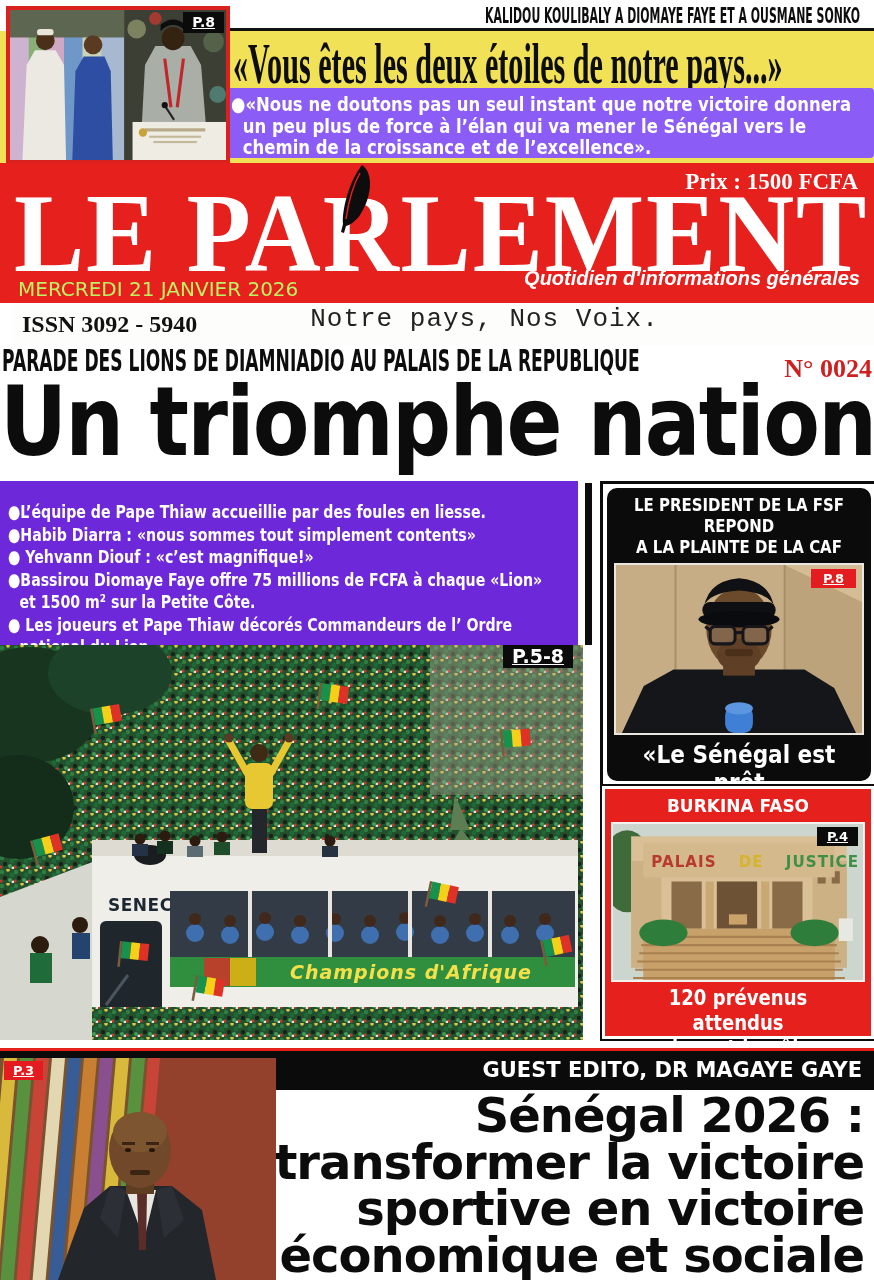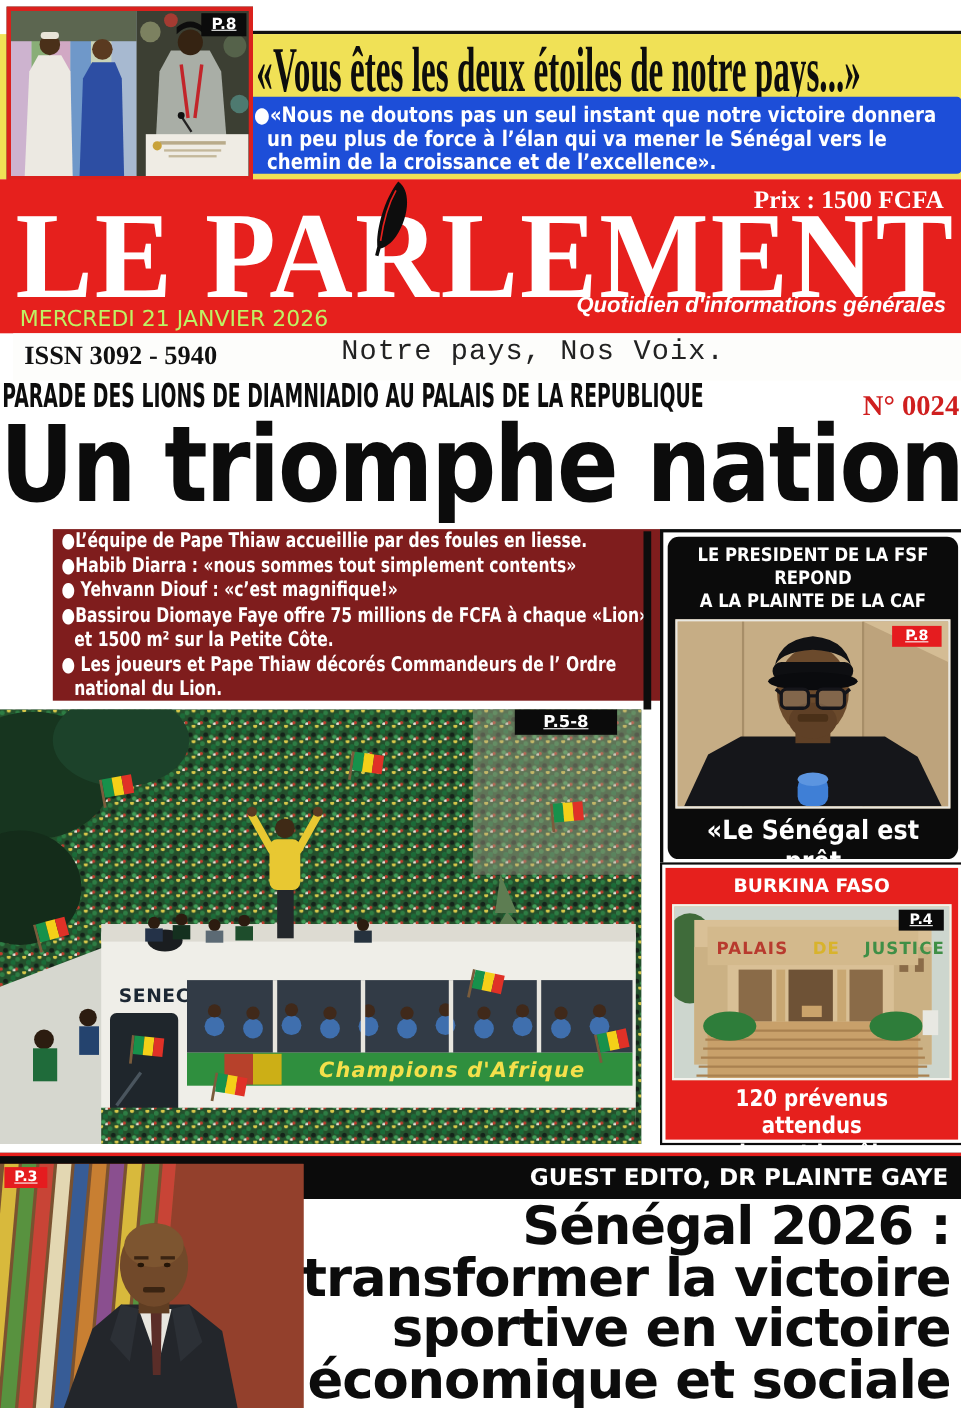--- a/index.html
+++ b/index.html
@@ -13,21 +13,21 @@
   svg{display:block;}
   
   #top-band{left:0;top:0;width:874px;height:30px;background:#fff;}
   #top-kicker{right:14px;top:4px;font-size:21px;font-weight:bold;color:#0d0d0d;
               transform:scaleX(.52);transform-origin:right center;white-space:nowrap;}
   #top-rule{left:228px;top:28px;width:646px;height:3px;background:#111;}
   #yellow-band{left:0;top:31px;width:874px;height:132px;background:#f0e156;}
   #top-quote{left:233px;top:36px;font-family:"Liberation Serif",serif;font-weight:bold;
              font-size:58px;line-height:56px;color:#0d0d0d;transform:scaleX(.52);
              transform-origin:left top;white-space:nowrap;}
-  #top-quote-box{left:223px;top:88px;width:635px;height:58px;background:#1d4ed8;border-radius:4px;
+  #top-quote-box{left:223px;top:88px;width:635px;height:58px;background:#8b5cf6;border-radius:4px;
                  padding:6px 8px;color:#fff;font-weight:bold;font-size:19.5px;line-height:21.5px;}
   #top-quote-box .inner{width:752px;transform:scaleX(.845);transform-origin:left top;
                  text-indent:-14px;padding-left:14px;}
   #photo-a{left:6px;top:6px;width:216px;height:150px;border:4px solid #da211d;background:#3c3f33;}
   #photo-a-badge{right:2px;top:2px;}
   
   #masthead{left:0;top:163px;width:874px;height:140px;background:#e6201d;}
   #price{right:16px;top:6px;color:#fff;font-family:"Liberation Serif",serif;font-weight:bold;font-size:23px;}
   #mast-title{left:14px;top:20px;color:#fff;font-family:"Liberation Serif",serif;font-weight:bold;
               font-size:112px;line-height:100px;letter-spacing:2px;transform:scaleX(.94);
@@ -40,27 +40,27 @@
   #info-bar{left:12px;top:303px;width:874px;height:43px;background:#fdfdfb;}
   #issn{left:10px;top:8px;font-family:"Liberation Serif",serif;font-weight:bold;font-size:24px;color:#111;}
   #slogan{left:235px;top:1px;width:475px;text-align:center;font-family:Liberation Mono, monospace;
           font-weight:normal;font-size:26px;color:#222;letter-spacing:1px;}
   #issue-no{right:14px;top:7px;font-family:"Liberation Serif",serif;font-weight:bold;font-size:26px;color:#cf1f1f;margin-top:44px;}
   
   #lead-kicker{left:2px;top:344px;font-size:30px;line-height:34px;font-weight:bold;color:#0d0d0d;
                transform:scaleX(.57);transform-origin:left top;white-space:nowrap;}
   #lead-headline{left:0px;top:376px;font-size:96px;line-height:92px;font-weight:bold;color:#0c0c0c;
                  letter-spacing:-2px;transform:scaleX(.86);transform-origin:left top;white-space:nowrap;}
-  #bullets-box{left:0;top:481px;width:562px;height:148px;background:#7f1d1d;padding:0 8px 8px 8px;margin-left:48px;}
+  #bullets-box{left:0;top:481px;width:562px;height:148px;background:#6d28d9;padding:20px 8px 8px 8px;}
   #bullets-box ul{margin:0;padding:0;list-style:none;width:724px;transform:scaleX(.765);transform-origin:left top;}
   #bullets-box li{color:#fff;font-weight:bold;font-size:18.5px;line-height:22.5px;
                   text-indent:-15px;padding-left:15px;}
   #col-divider{left:585px;top:483px;width:7px;height:162px;background:#0d0d0d;}
   #crowd-photo{left:0;top:645px;width:583px;height:395px;background:#24502c;}
-  #crowd-badge{right:22px;top:0px;font-size:15px;padding:2px 26px;}
+  #crowd-badge{right:10px;top:0px;font-size:19px;padding:2px 9px;}
   
   #fsf-box{left:600px;top:481px;width:264px;height:293px;border:3px solid #0c0c0c;background:#fff;padding:4px;}
   #fsf-inner{width:100%;height:100%;background:#0b0b0b;border-radius:10px;}
   #fsf-title{padding-top:7px;text-align:center;color:#fff;font-weight:bold;font-size:17px;line-height:21px;
              transform:scaleX(.88);transform-origin:center top;}
   #fsf-photo{position:relative;margin:5px 7px 0 7px;height:168px;border:2px solid #e9e7e0;background:#c6ad85;}
   #fsf-badge{position:absolute;top:4px;right:6px;font-size:13px;padding:0 12px;}
   #fsf-quote{padding-top:6px;text-align:center;color:#fff;font-weight:bold;font-size:24px;line-height:28px;
              transform:scaleX(.9);transform-origin:center top;}
   
@@ -78,20 +78,23 @@
   #edito-photo{left:0;top:1058px;width:276px;height:222px;background:#93402c;z-index:3;}
   #edito-badge{position:absolute;top:3px;left:4px;font-size:13px;padding:0 9px;}
   #edito-headline{right:10px;top:1092px;width:600px;text-align:right;color:#0c0c0c;font-weight:bold;
                   font-size:48px;line-height:46.5px;letter-spacing:-1px;}
 </style>
 </head>
 <body>
 
 <div id="page">
 
+  <div id="top-band" class="abs">
+    <div id="top-kicker" class="abs">KALIDOU KOULIBALY A DIOMAYE FAYE ET A OUSMANE SONKO</div>
+  </div>
   <div id="top-rule" class="abs"></div>
   <div id="yellow-band" class="abs"></div>
   <div id="top-quote" class="abs">«Vous êtes les deux étoiles de notre pays...»</div>
   <div id="top-quote-box" class="abs">
     <div class="inner">●«Nous ne doutons pas un seul instant que notre victoire donnera un peu plus de force à l’élan qui va mener le Sénégal vers le chemin de la croissance et de l’excellence».</div>
   </div>
 
   <div id="photo-a" class="abs">
     <svg width="100%" height="100%" viewBox="0 0 208 142" preserveAspectRatio="none">
       <rect x="0" y="0" width="110" height="142" fill="#b9c8cf"></rect>
@@ -341,21 +344,21 @@
           <rect x="224" y="92" width="14" height="22" fill="#e8e8e2"></rect>
         </svg>
         <span id="burkina-badge" class="badge badge-black">P.4</span>
       </div>
       <div id="burkina-caption" class="pre">120 prévenus attendus
 devant le pôle économique</div>
     </div>
   </div>
 
   <div id="edito-band" class="abs">
-    <span>GUEST EDITO,  DR PLAINTE GAYE</span>
+    <span>GUEST EDITO,  DR MAGAYE GAYE</span>
   </div>
 
   <div id="edito-photo" class="abs">
     <svg width="100%" height="100%" viewBox="0 0 276 222" preserveAspectRatio="none">
       <rect width="276" height="222" fill="#93402c"></rect>
       <g transform="skewX(-5)">
         <rect x="0" y="0" width="160" height="222" fill="#7a5230"></rect>
         <rect x="4" y="0" width="13" height="222" fill="#d8b93c"></rect>
         <rect x="20" y="0" width="13" height="222" fill="#58923f"></rect>
         <rect x="36" y="0" width="13" height="222" fill="#c84436"></rect>

